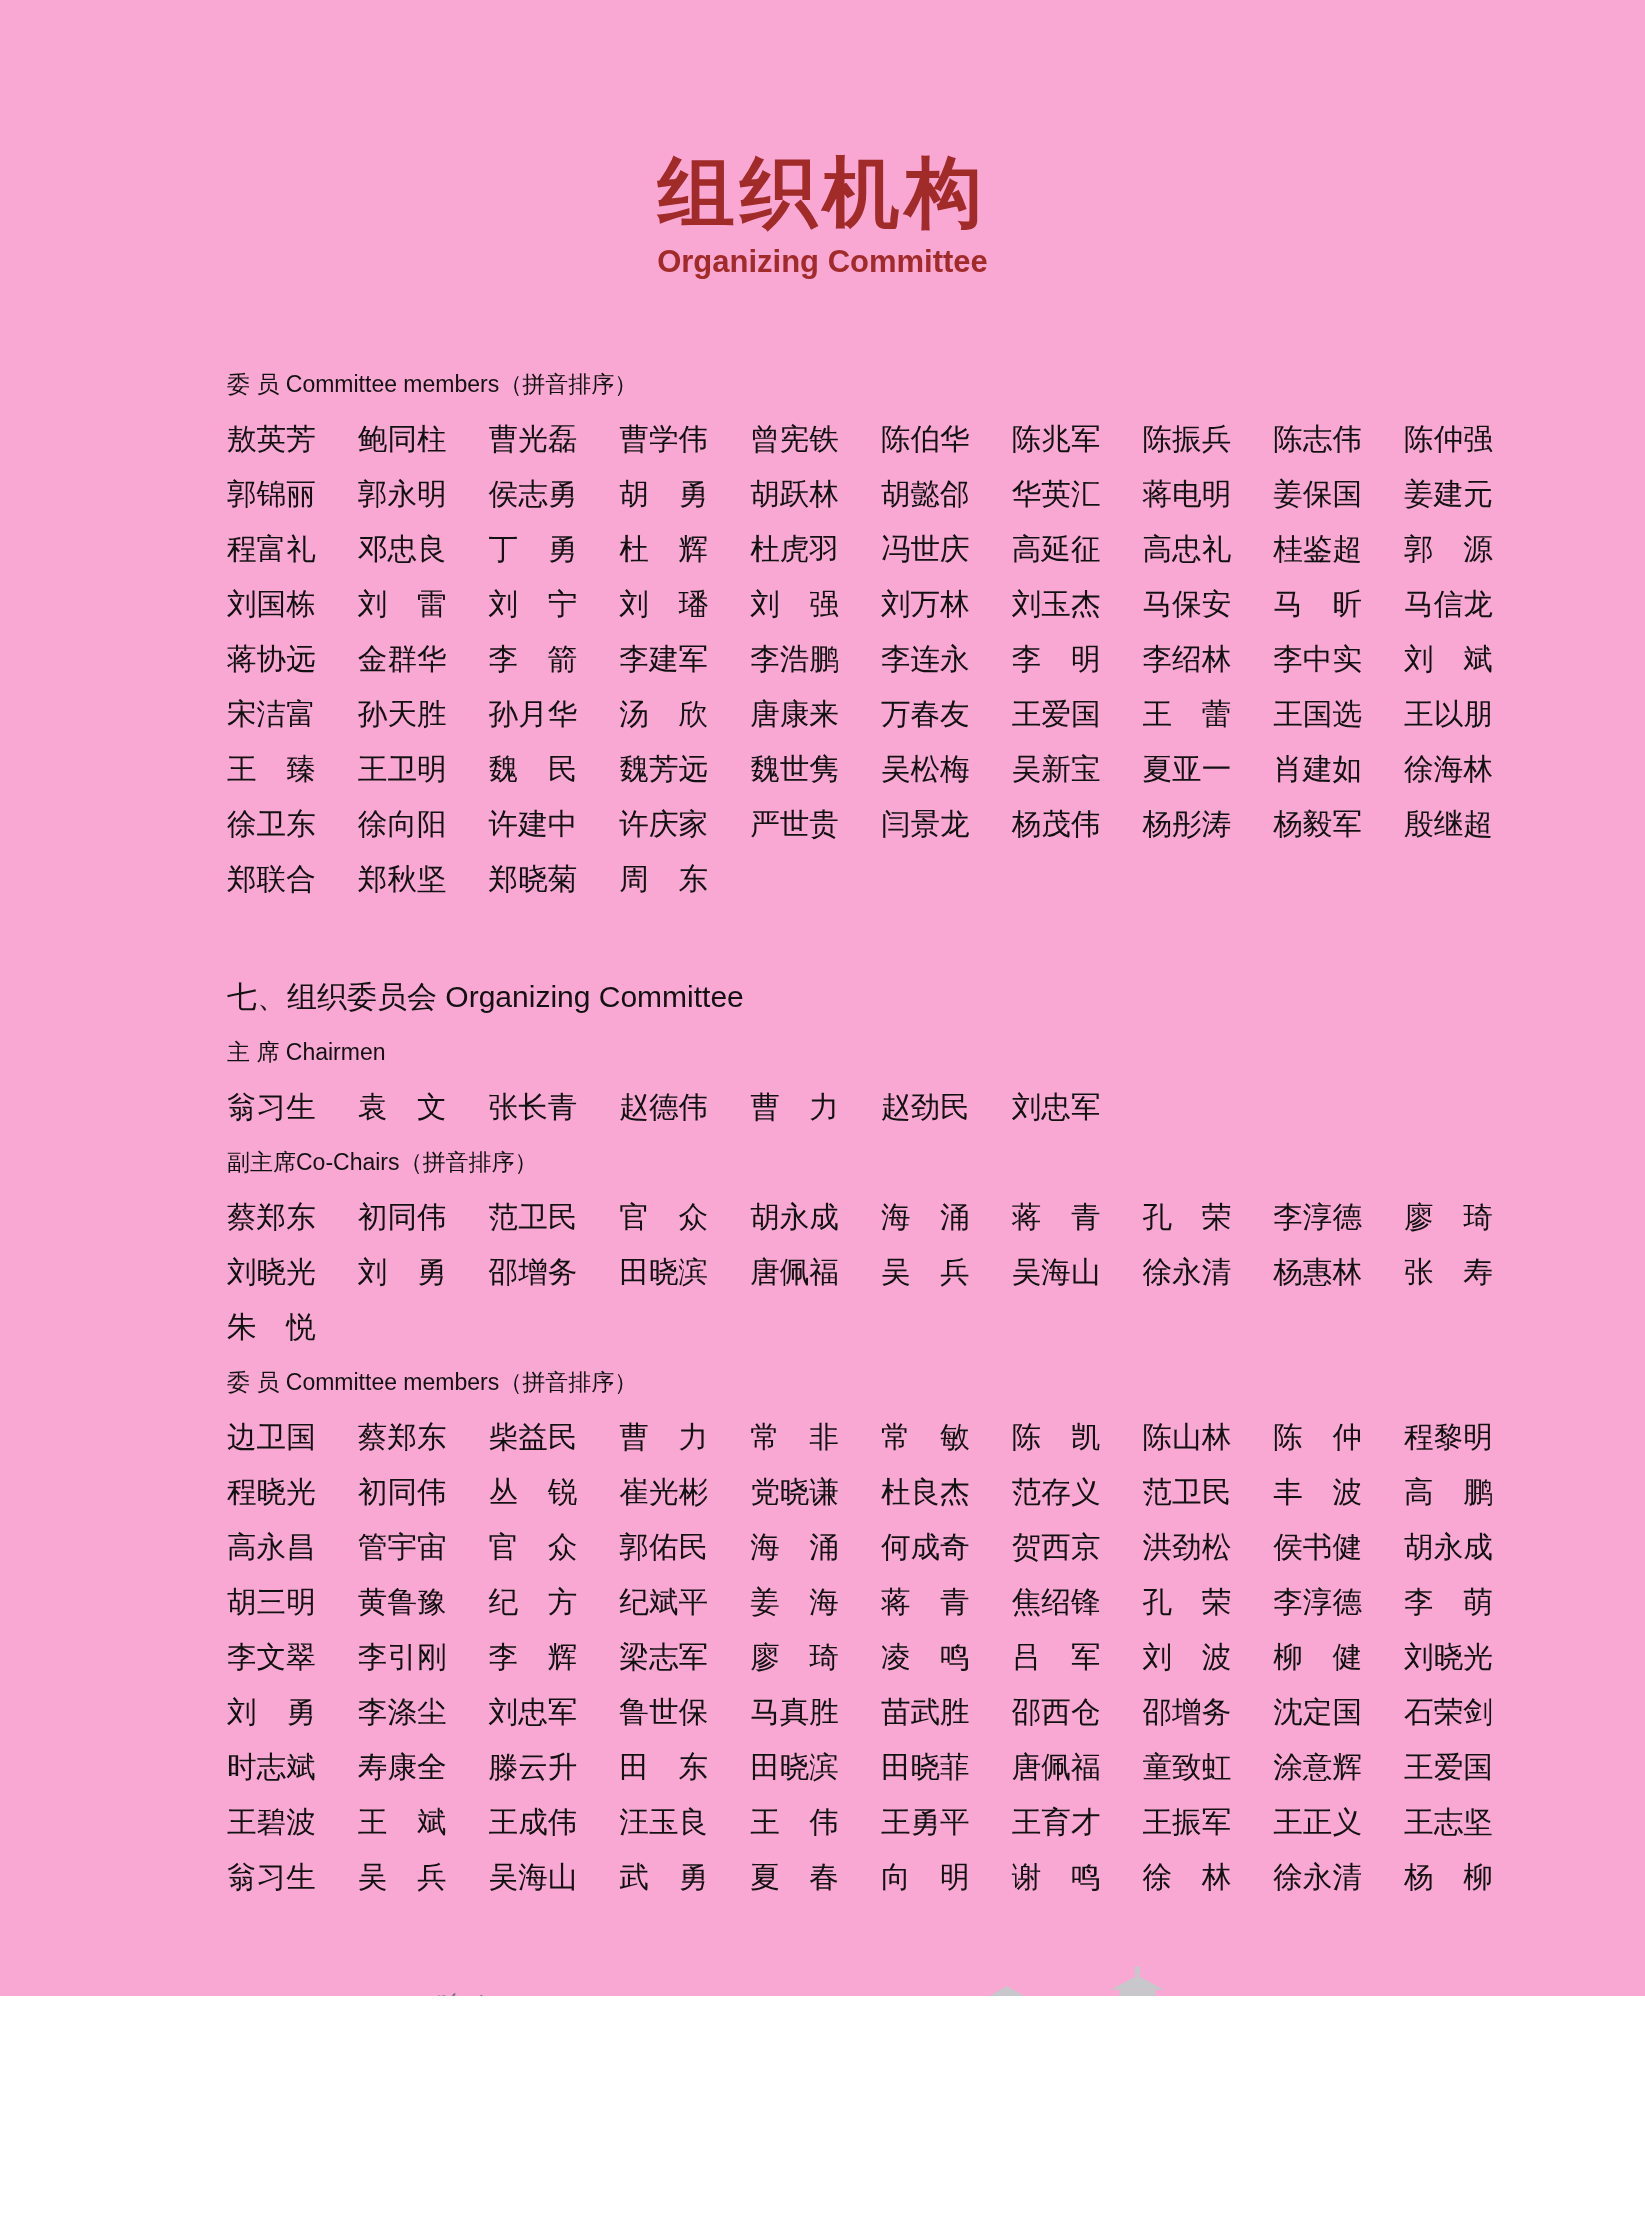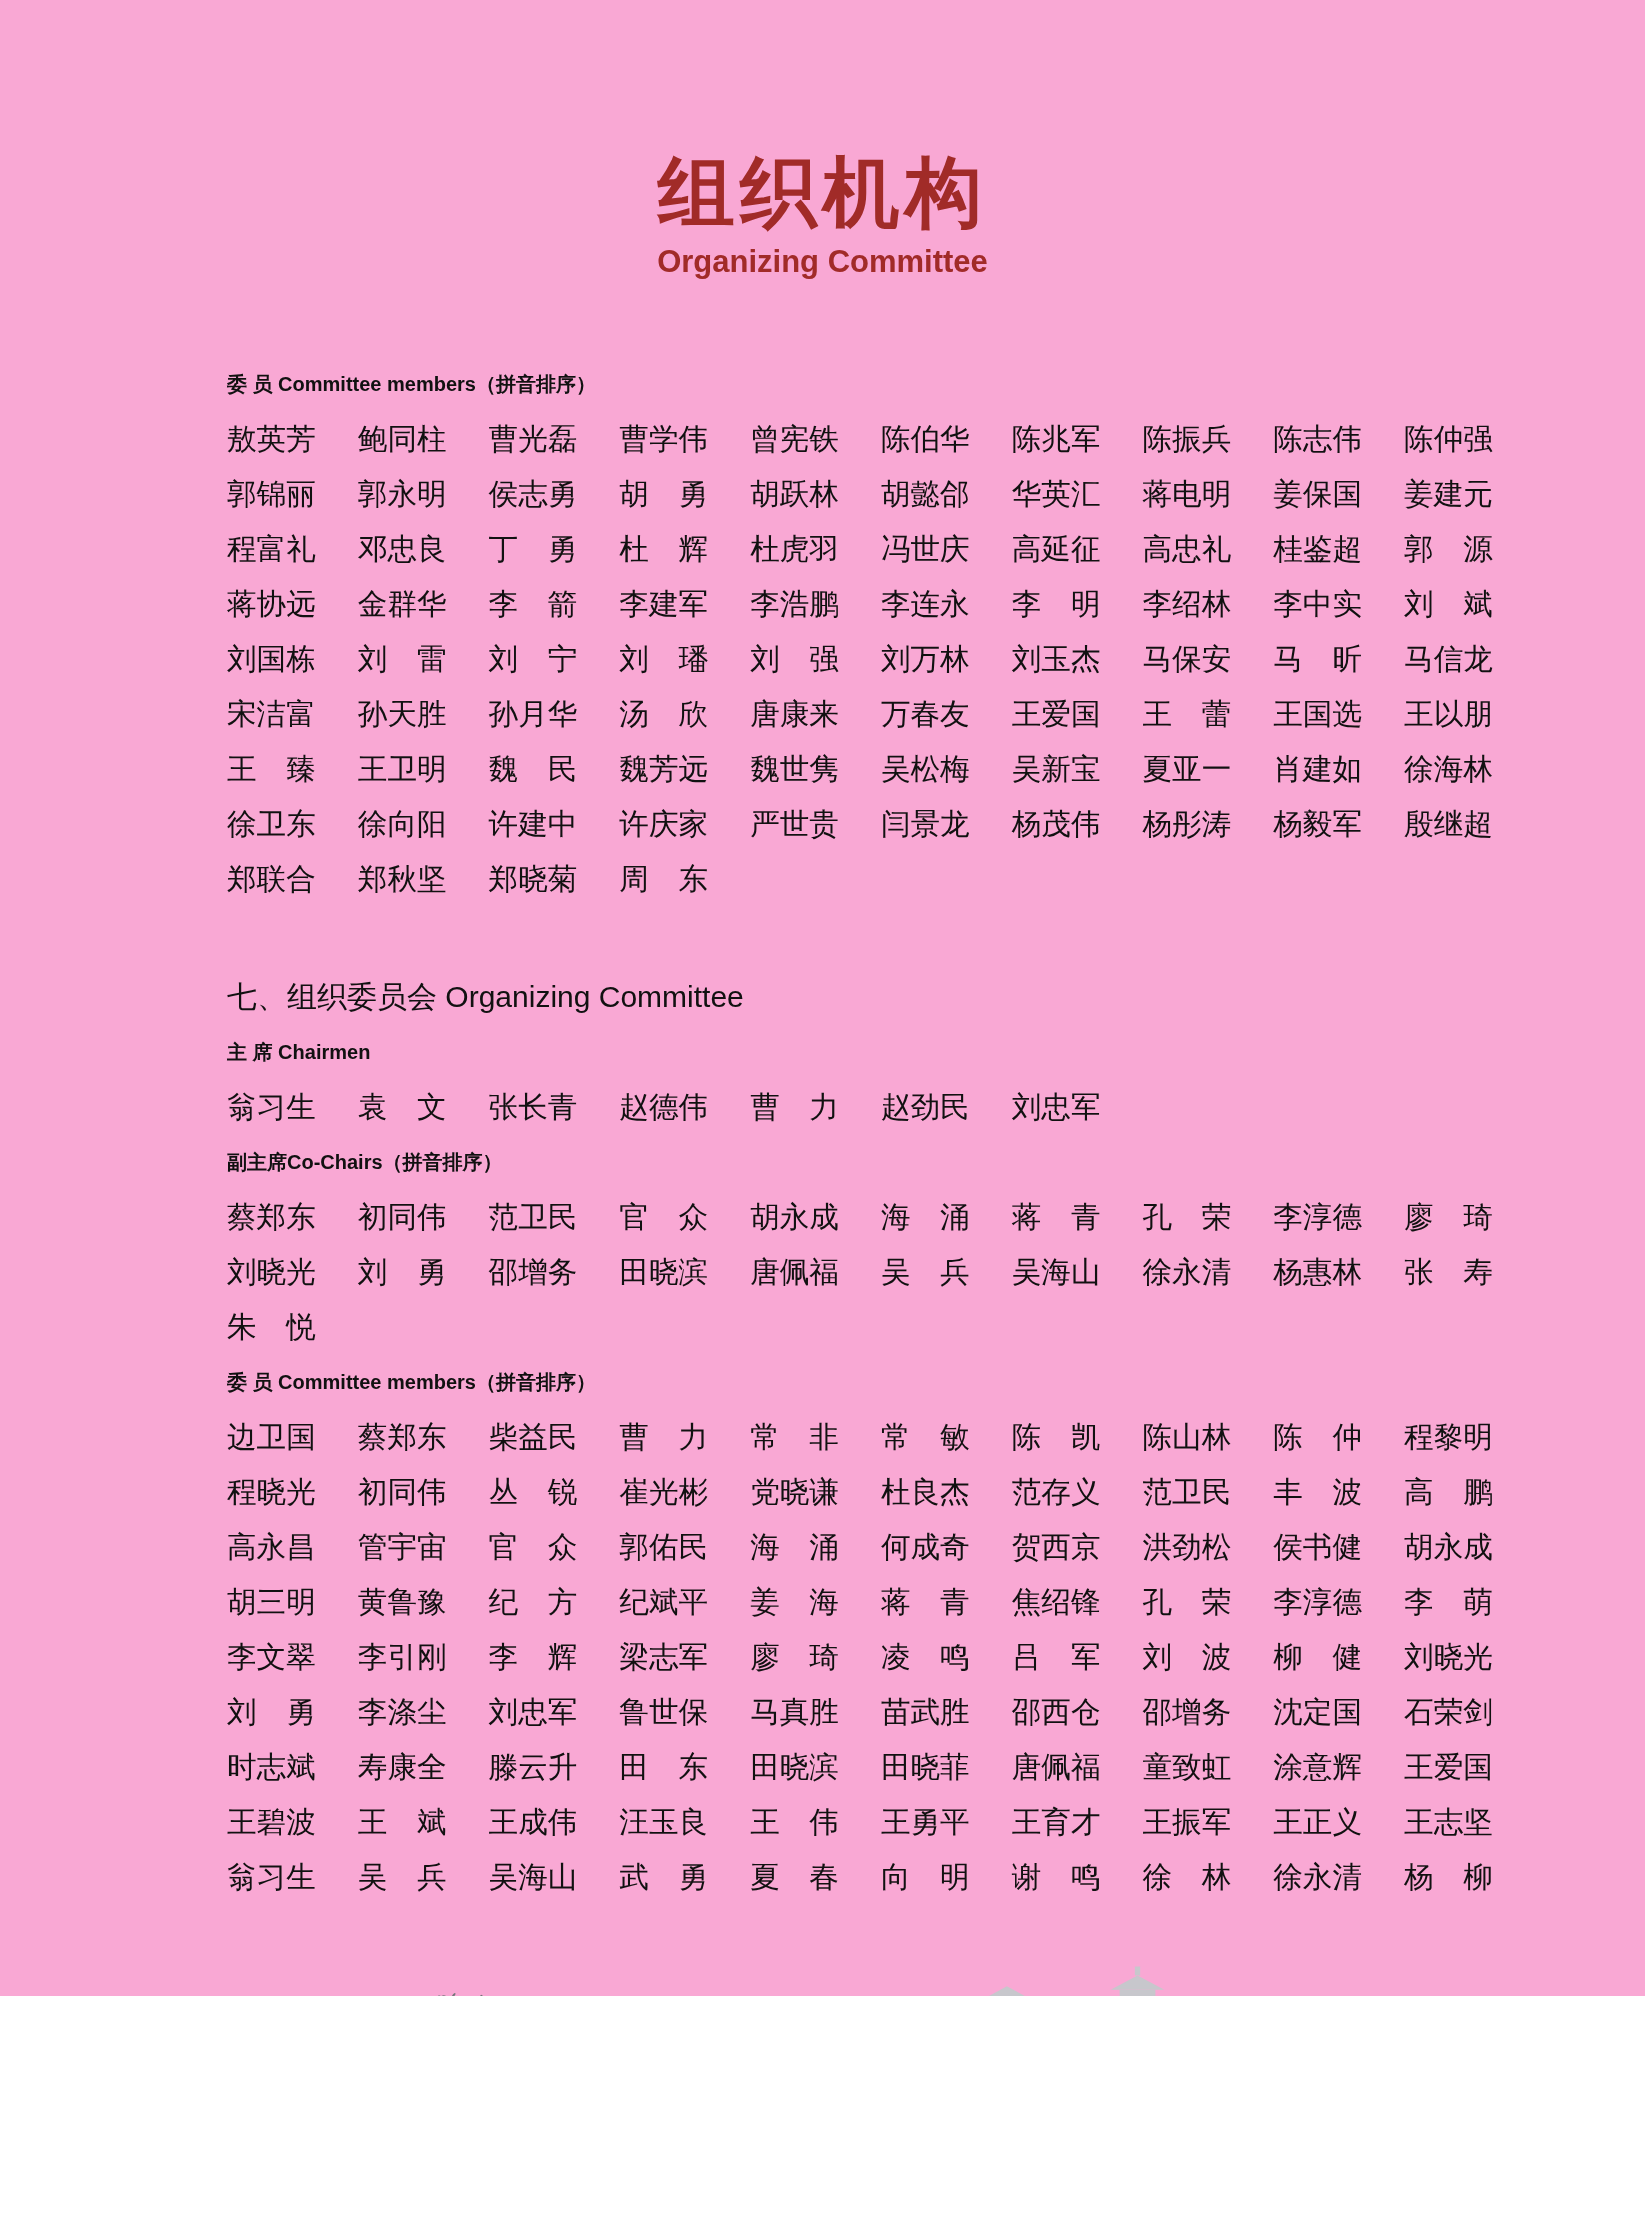--- a/index.html
+++ b/index.html
@@ -23,21 +23,21 @@
     text-align:center;
     font-size:31px;font-weight:700;
     color:var(--accent,#A12B28);
   }
   
   .content{
     position:absolute;left:227px;top:357px;width:1222px;
     font-size:29.6px;
   }
   .line{height:55px;display:flex;align-items:center;}
-  .label-line{font-size:20px;font-weight:bold;}
+  .label-line{font-size:23px;}
   .section-heading{
     height:55px;display:flex;align-items:center;
     margin-top:63px;
     font-size:30px;font-weight:normal;
   }
   .name-row{
     height:55px;
     display:grid;
     grid-template-columns:repeat(10,1fr);
     align-items:center;
@@ -107,42 +107,42 @@
           <span class="name">丁　勇</span>
           <span class="name">杜　辉</span>
           <span class="name">杜虎羽</span>
           <span class="name">冯世庆</span>
           <span class="name">高延征</span>
           <span class="name">高忠礼</span>
           <span class="name">桂鉴超</span>
           <span class="name">郭　源</span>
         </div>
         <div class="name-row">
+          <span class="name">刘国栋</span>
+          <span class="name">刘　雷</span>
+          <span class="name">刘　宁</span>
+          <span class="name">刘　璠</span>
+          <span class="name">刘　强</span>
+          <span class="name">刘万林</span>
+          <span class="name">刘玉杰</span>
+          <span class="name">马保安</span>
+          <span class="name">马　昕</span>
+          <span class="name">马信龙</span>
+        </div>
+        <div class="name-row">
           <span class="name">蒋协远</span>
           <span class="name">金群华</span>
           <span class="name">李　箭</span>
           <span class="name">李建军</span>
           <span class="name">李浩鹏</span>
           <span class="name">李连永</span>
           <span class="name">李　明</span>
           <span class="name">李绍林</span>
           <span class="name">李中实</span>
           <span class="name">刘　斌</span>
-        </div>
-        <div class="name-row">
-          <span class="name">刘国栋</span>
-          <span class="name">刘　雷</span>
-          <span class="name">刘　宁</span>
-          <span class="name">刘　璠</span>
-          <span class="name">刘　强</span>
-          <span class="name">刘万林</span>
-          <span class="name">刘玉杰</span>
-          <span class="name">马保安</span>
-          <span class="name">马　昕</span>
-          <span class="name">马信龙</span>
         </div>
         <div class="name-row">
           <span class="name">宋洁富</span>
           <span class="name">孙天胜</span>
           <span class="name">孙月华</span>
           <span class="name">汤　欣</span>
           <span class="name">唐康来</span>
           <span class="name">万春友</span>
           <span class="name">王爱国</span>
           <span class="name">王　蕾</span>

